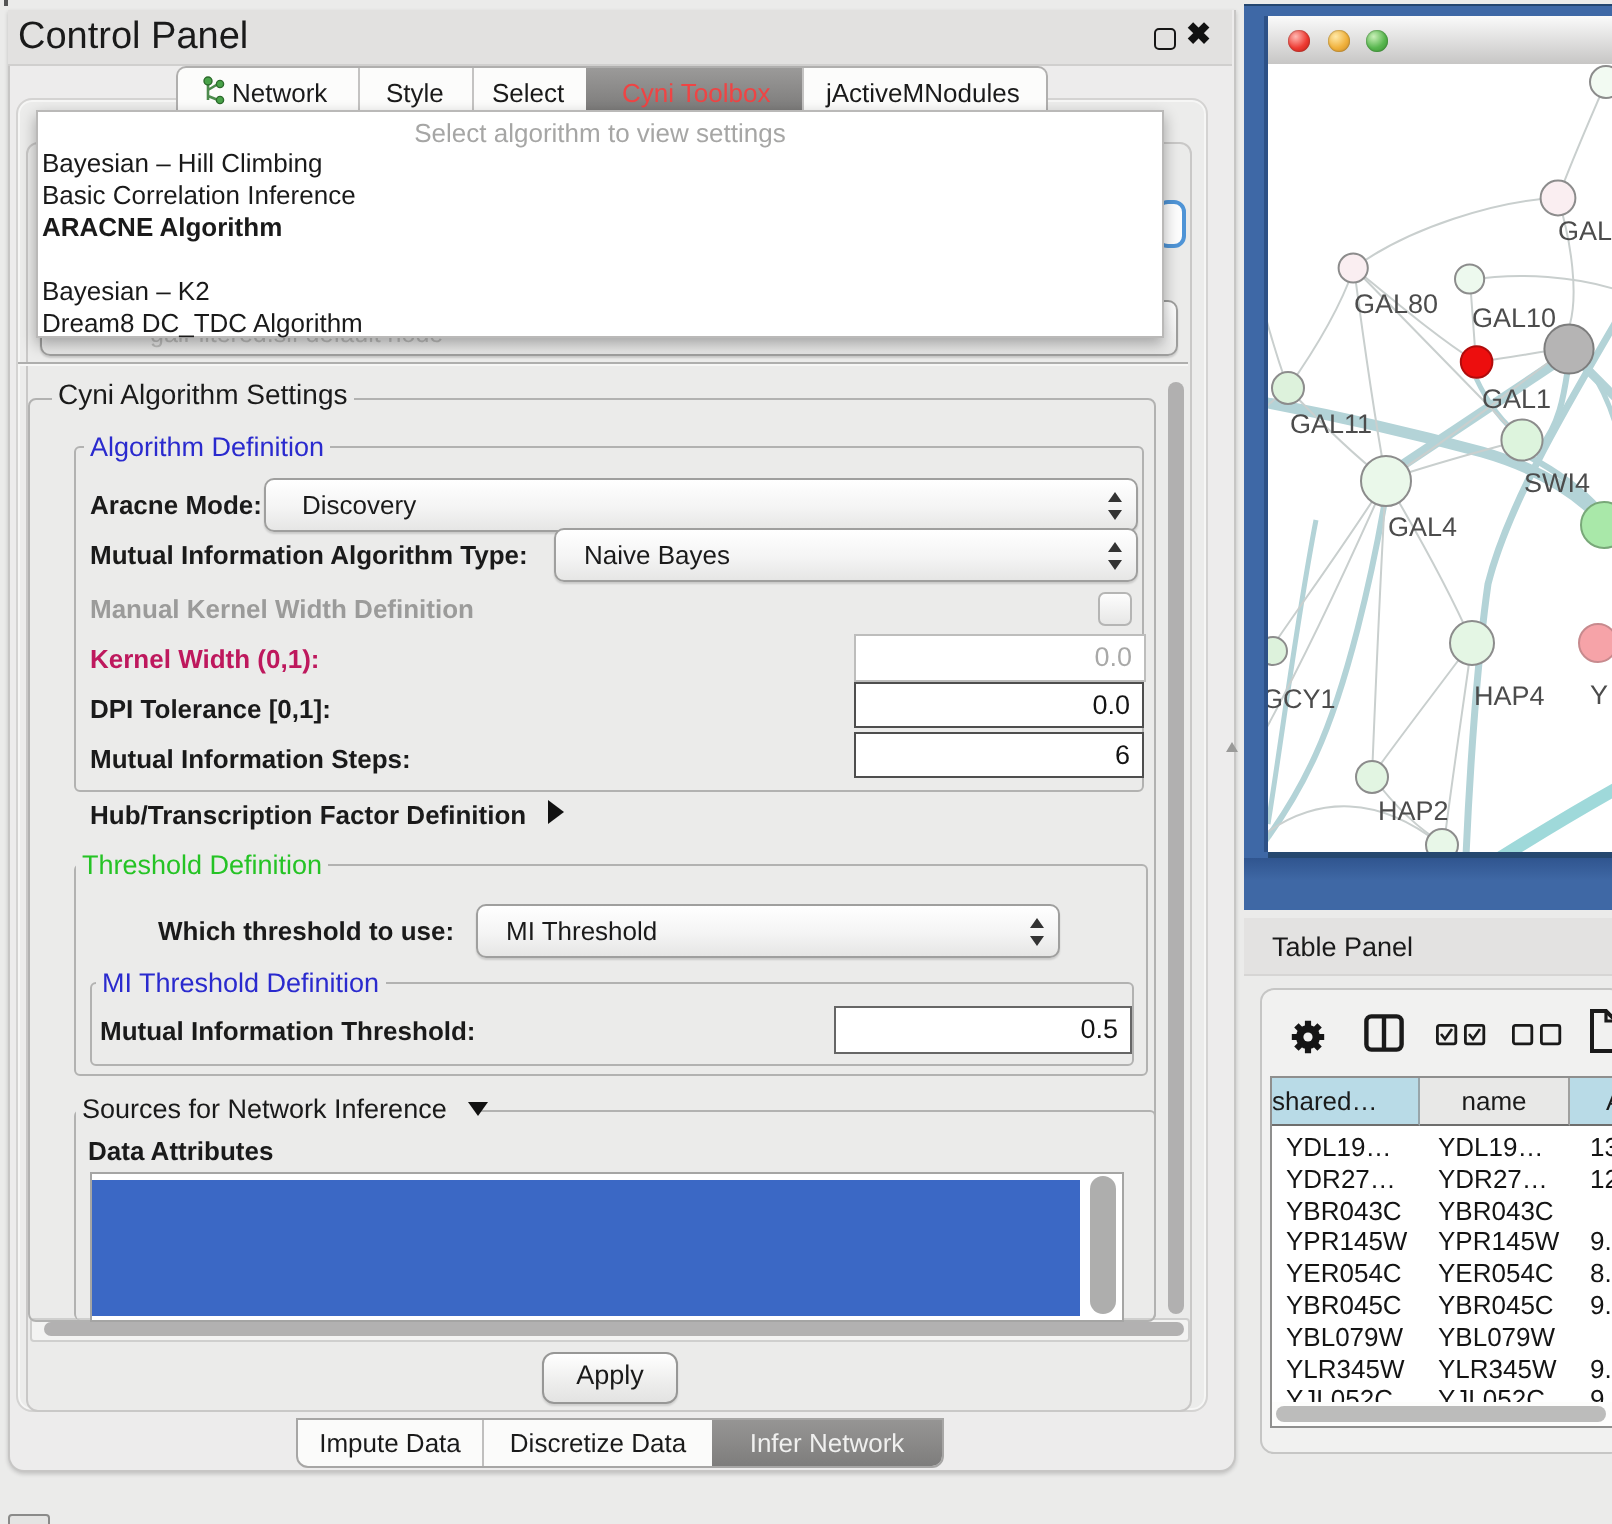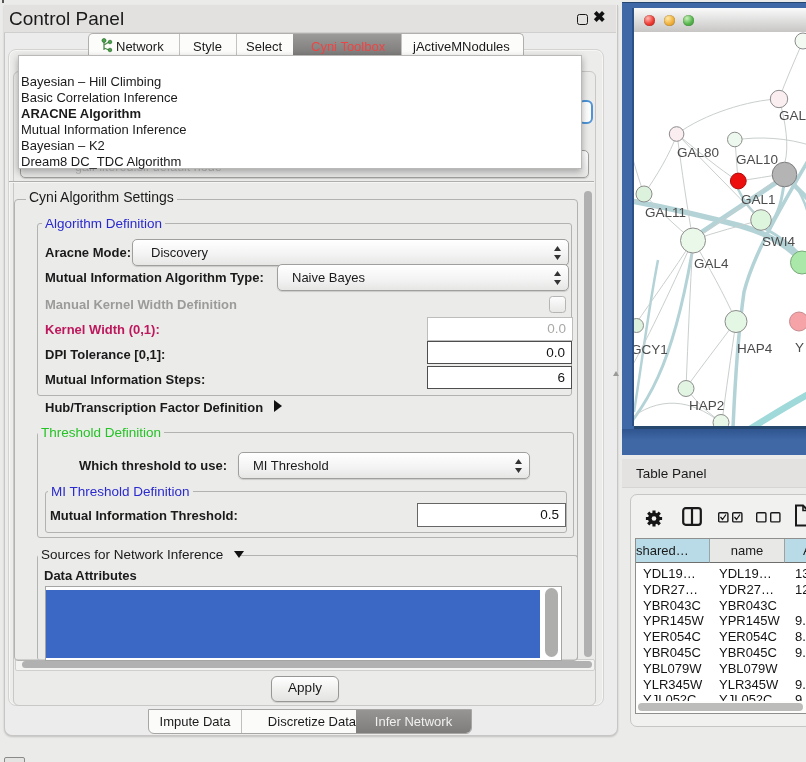--- a/index.html
+++ b/index.html
@@ -103,31 +103,31 @@
   <div class="a" style="left:499px;top:1px;width:13px;height:69px;background:#aeaead;border-radius:6.5px"></div>
 </div>
 
 <div class="a" style="left:271px;top:676px;width:66px;height:24px;border:1px solid #979796;border-radius:6px;background:linear-gradient(#ffffff,#ededec 60%,#e3e3e2);box-shadow:0 1px 1px rgba(0,0,0,.12)">
   <div class="a t13" style="left:0;top:3px;width:100%;text-align:center;font-size:13.5px">Apply</div>
 </div>
 <div class="a" style="left:148px;top:709px;width:322px;height:23px;border:1px solid #a7a6a5;border-radius:0 0 6px 6px;background:#fbfbfa;overflow:hidden">
   <div class="a" style="left:92px;top:0;width:1px;height:23px;background:#c0bfbe"></div>
   <div class="a" style="left:207px;top:0;width:115px;height:23px;background:linear-gradient(#969594,#7e7d7c)"></div>
   <div class="a t13" style="left:0px;top:4px;width:92px;text-align:center">Impute Data</div>
-  <div class="a t13" style="left:93px;top:4px;width:114px;text-align:right">Discretize Data</div>
+  <div class="a t13" style="left:93px;top:4px;width:114px;text-align:center">Discretize Data</div>
   <div class="a t13" style="left:207px;top:4px;width:115px;text-align:center;color:#f0f0ef">Infer Network</div>
 </div>
 <div class="a" style="left:4px;top:757px;width:19px;height:8px;border:1.5px solid #8a8a89;background:#e4e4e3;border-radius:2px"></div>
 <div class="a" style="left:613px;top:371px;width:0;height:0;border-bottom:5px solid #9a9a99;border-left:3.5px solid transparent;border-right:3.5px solid transparent"></div>
 
 <div class="a" style="left:18px;top:55px;width:562px;height:112px;background:#fff;border:1px solid #bab9b8;box-shadow:0 3px 7px rgba(0,0,0,.32)">
+  <div class="a" style="left:0;top:3px;width:100%;text-align:center;font-size:13px;color:#a6a6a5">Select algorithm to view settings</div>
   <div class="a t13" style="left:2px;top:18px">Bayesian – Hill Climbing</div>
   <div class="a t13" style="left:2px;top:34px">Basic Correlation Inference</div>
   <div class="a t13 b" style="left:2px;top:50px">ARACNE Algorithm</div>
-  <div class="a t13" style="left:2px;top:66px">Mutual Information Inference</div>
   <div class="a t13" style="left:2px;top:82px">Bayesian – K2</div>
   <div class="a t13" style="left:2px;top:98px">Dream8 DC_TDC Algorithm</div>
 </div>
 
 <div class="a" style="left:622px;top:2px;width:184px;height:452px;background:#3e68a6;border-top:1px solid #24466f"></div>
 <div class="a" style="left:632px;top:8px;width:2px;height:418px;background:#2d5187"></div>
 <div class="a" style="left:634px;top:8px;width:172px;height:24px;background:linear-gradient(#fafafa,#c7c6c5);border-bottom:1px solid #808080"></div>
 <div class="a" style="left:644px;top:15px;width:11px;height:11px;border-radius:50%;background:radial-gradient(circle at 35% 30%,#ffb9b3,#ee3b33 55%,#bd1c13);box-shadow:inset 0 0 1px #7c2a24"></div>
 <div class="a" style="left:663.5px;top:15px;width:11px;height:11px;border-radius:50%;background:radial-gradient(circle at 35% 30%,#ffe9a8,#f0b13c 55%,#c9892a);box-shadow:inset 0 0 1px #7c5d1d"></div>
 <div class="a" style="left:683px;top:15px;width:11px;height:11px;border-radius:50%;background:radial-gradient(circle at 35% 30%,#c9f0b8,#57b64e 55%,#3c8f35);box-shadow:inset 0 0 1px #2a6325"></div>

